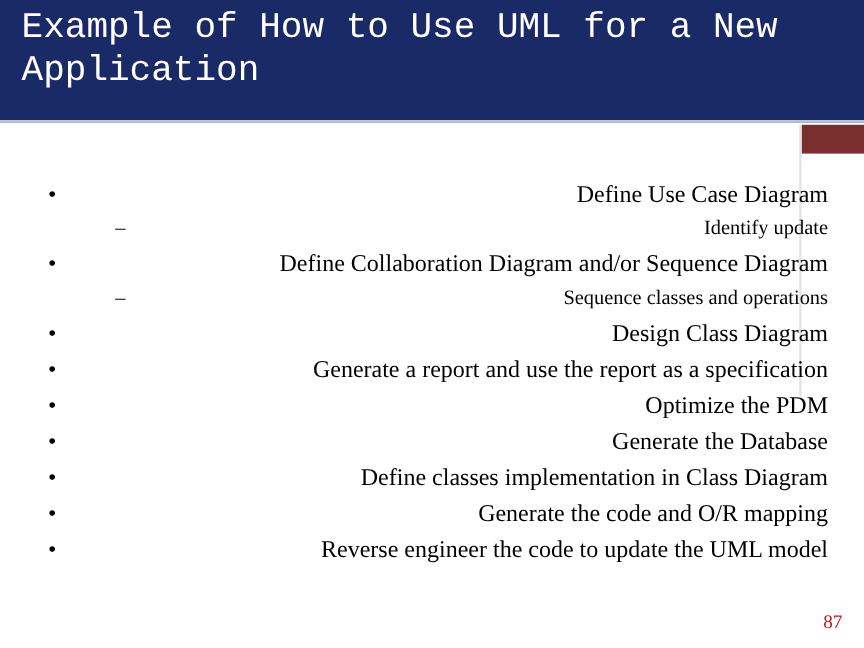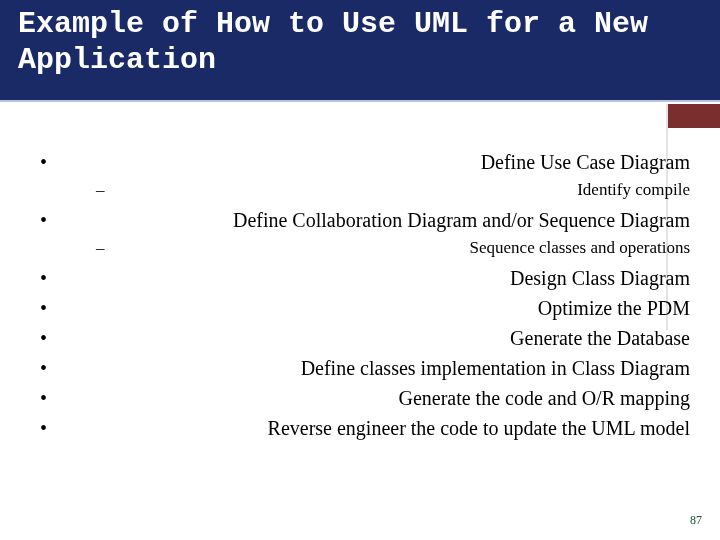--- a/index.html
+++ b/index.html
@@ -8,59 +8,60 @@
   .title-band { position: absolute; left: 0; top: 0; width: 720px; height: 102px; background: #1a2a6c; background: #1b2a66; }
   .title-band { background: #1c2a68; }
   .title-band { background: #1d2b6a; }
   .title-band { background: #182559; }
   .title-band { background-color: #1a2a66; }
   .title-band { background-color: #172256; }
   .title-band { background-color: #192a63; }
   
   .title-band { background-color: #1a2a66; }
   .title-band-inner { position:absolute; left:18px; top:6px; right:20px; }
-  .title-text { font-family: "Courier New", Courier, monospace; font-weight: bold; color: #fff; font-size: 30px; line-height: 36px; letter-spacing: 0px; }
+  .title-text { font-family: "Courier New", Courier, monospace; font-weight: normal; color: #fff; font-size: 30px; line-height: 36px; letter-spacing: 0px; }
   .title-underline { position:absolute; left:0; top:100px; width:720px; height:2px; background:#b9c3dd; }
   .maroon-box { position:absolute; right:0; top:104px; width:52px; height:24px; background:#7a2e2e; }
   .vline { position:absolute; right:52px; top:104px; width:2px; height:226px; background:#e3e3e3; }
   .content { position:absolute; left:40px; right:30px; top:148px; font-size:20px; line-height:28px;text-align:right; }
   ul.bullets { list-style: none; }
   ul.bullets > li { position: relative; padding-left: 22px; margin-bottom: 2px; }
   ul.bullets > li::before { content: "•"; position:absolute; left:0; top:0; font-size:20px; }
   ul.sub { list-style:none; margin: 2px 0 4px 34px; font-size:17px; line-height:24px; }
   ul.sub > li { position:relative; padding-left:18px; }
   ul.sub > li::before { content:"–"; position:absolute; left:0; top:0; }
-  .page-num { position:absolute; right:18px; bottom:12px; font-size:12px; color:#14532d; }
+  .page-num { position:absolute; right:18px; bottom:12px; font-size:16px; color:#b91c1c; }
 </style>
 </head>
 <body>
 
 <div class="slide">
   <div class="title-band">
     <div class="title-band-inner">
       <div class="title-text">Example of How to Use UML for a New Application</div>
     </div>
   </div>
   <div class="title-underline"></div>
   <div class="maroon-box"></div>
   <div class="vline"></div>
 
   <div class="content">
     <ul class="bullets">
       <li><span>Define Use Case Diagram</span>
         <ul class="sub">
-          <li><span>Identify compile</span></li>
+          <li><span>Identify update</span></li>
         </ul>
       </li>
       <li><span>Define Collaboration Diagram and/or Sequence Diagram</span>
         <ul class="sub">
           <li><span>Sequence classes and operations</span></li>
         </ul>
       </li>
       <li><span>Design Class Diagram</span></li>
+      <li><span>Generate a report and use the report as a specification</span></li>
       <li><span>Optimize the PDM</span></li>
       <li><span>Generate the Database</span></li>
       <li><span>Define classes implementation in Class Diagram</span></li>
       <li><span>Generate the code and O/R mapping</span></li>
       <li><span>Reverse engineer the code to update the UML model</span></li>
     </ul>
   </div>
 
   <div class="page-num">87</div>
 </div>

